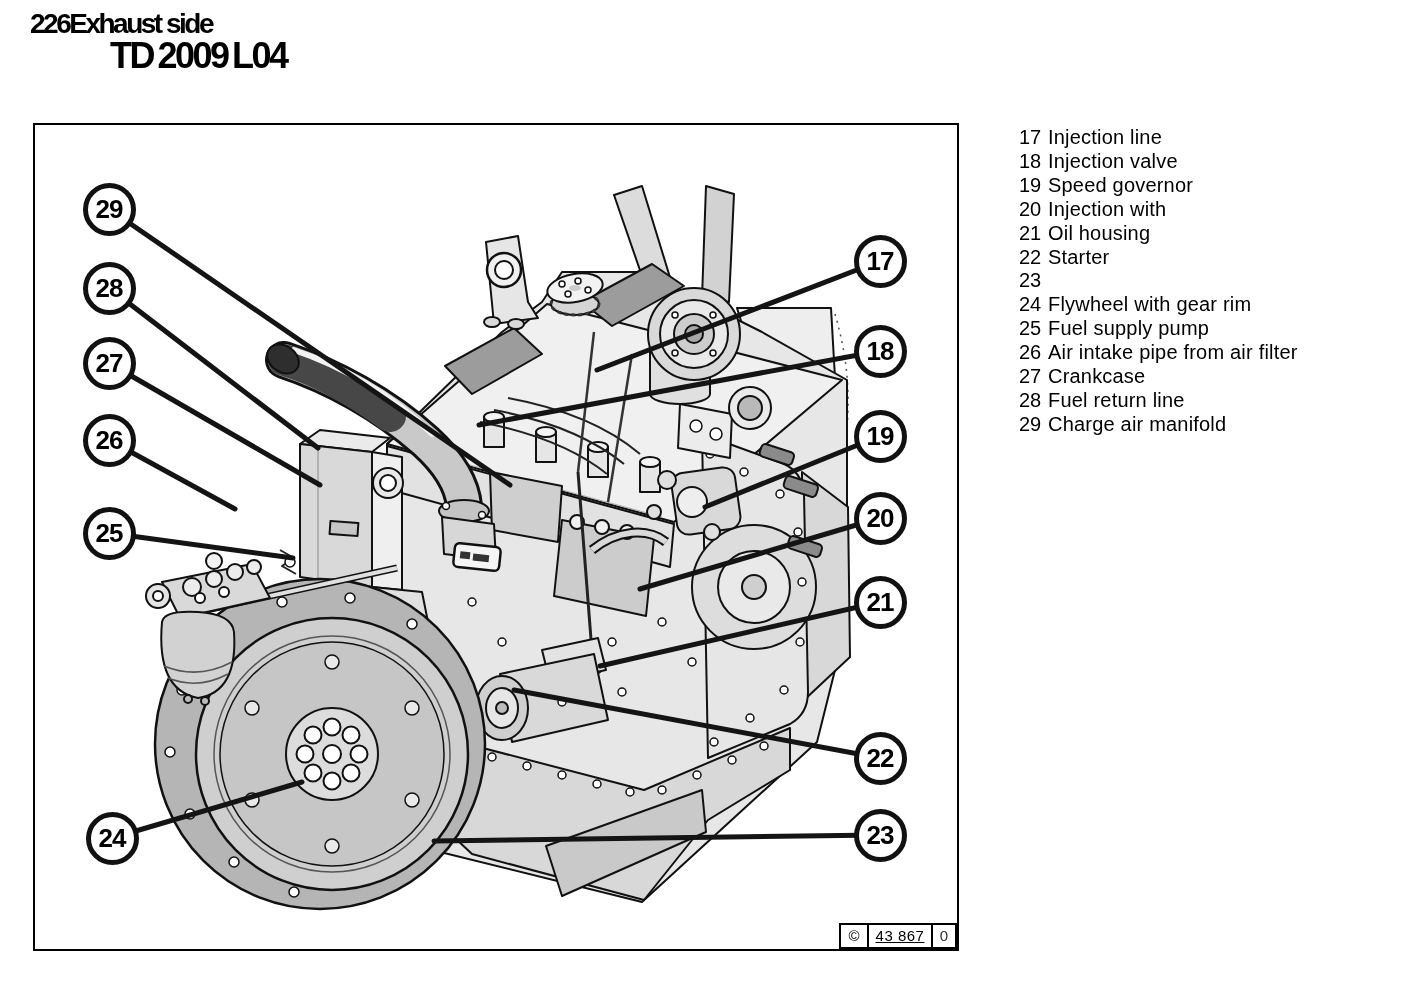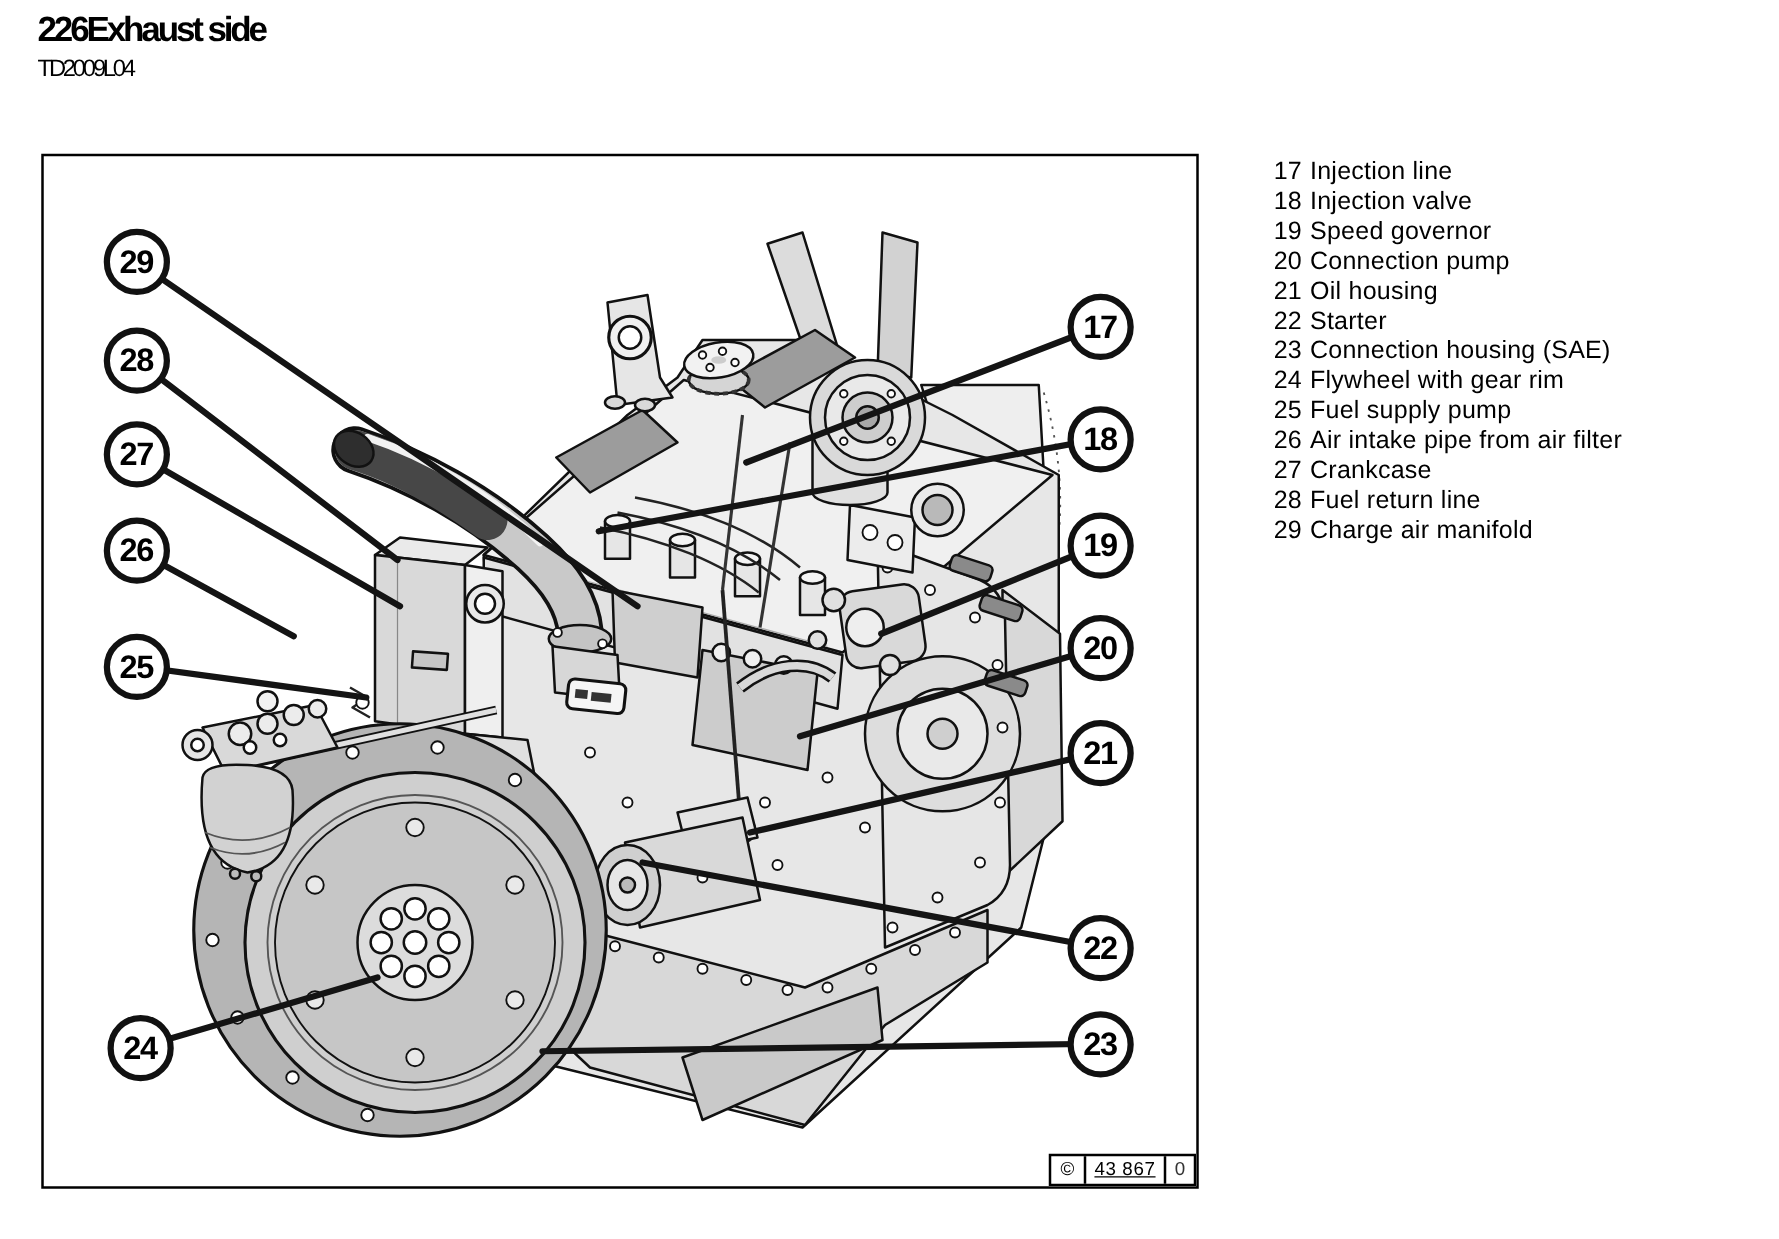--- a/index.html
+++ b/index.html
@@ -3,21 +3,21 @@
 <meta charset="utf-8">
 <style>
   html,body{margin:0;padding:0;}
   body{
     width:1423px;height:991px;position:relative;background:#fff;overflow:hidden;
     font-family:"Liberation Sans",sans-serif;color:#000;
   }
   
   #header{position:absolute;left:30px;top:8px;}
   .title-line{display:flex;font-weight:bold;font-size:28px;letter-spacing:-2.5px;line-height:32px;}
-  .subtitle-line{font-weight:normal;font-size:19px;letter-spacing:-2.5px;line-height:32px;word-spacing:-3px;}
+  .subtitle-line{margin-left:80px;font-weight:bold;font-size:36px;letter-spacing:-2.5px;line-height:32px;word-spacing:-3px;}
   
   #figure-frame{
     position:absolute;left:33px;top:123px;width:926px;height:828px;
     border:2px solid #000;box-sizing:border-box;background:#fff;
   }
   #engine-svg{position:absolute;left:0;top:0;}
   .callout{
     position:absolute;width:53px;height:53px;box-sizing:border-box;
     border:5px solid #111;border-radius:50%;background:#fff;
     font-weight:bold;font-size:26px;line-height:43px;text-align:center;
@@ -360,33 +360,32 @@
       <div class="legend-row">
         <span class="l-num">18</span>
         <span class="l-label">Injection valve</span>
       </div>
       <div class="legend-row">
         <span class="l-num">19</span>
         <span class="l-label">Speed governor</span>
       </div>
       <div class="legend-row">
         <span class="l-num">20</span>
-        <span class="l-label">Connection pump</span>
+        <span class="l-label">Injection with</span>
       </div>
       <div class="legend-row">
         <span class="l-num">21</span>
         <span class="l-label">Oil housing</span>
       </div>
       <div class="legend-row">
         <span class="l-num">22</span>
         <span class="l-label">Starter</span>
       </div>
       <div class="legend-row">
         <span class="l-num">23</span>
-        <span class="l-label">Connection housing (SAE)</span>
       </div>
       <div class="legend-row">
         <span class="l-num">24</span>
         <span class="l-label">Flywheel with gear rim</span>
       </div>
       <div class="legend-row">
         <span class="l-num">25</span>
         <span class="l-label">Fuel supply pump</span>
       </div>
       <div class="legend-row">

